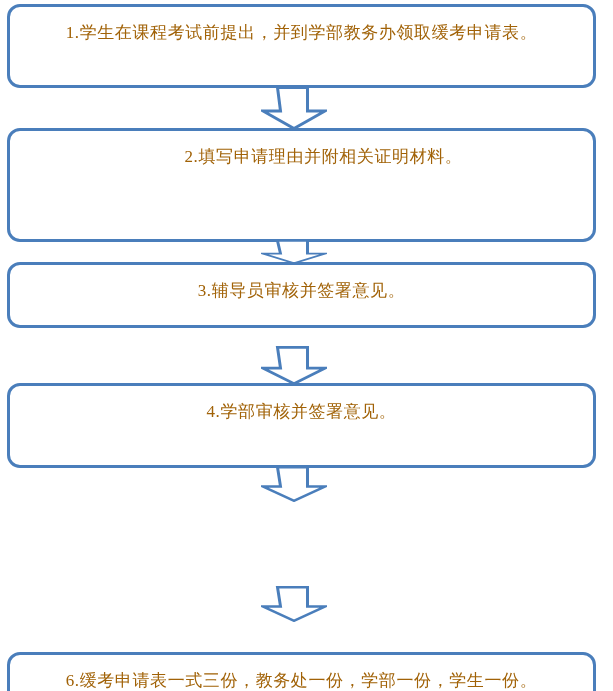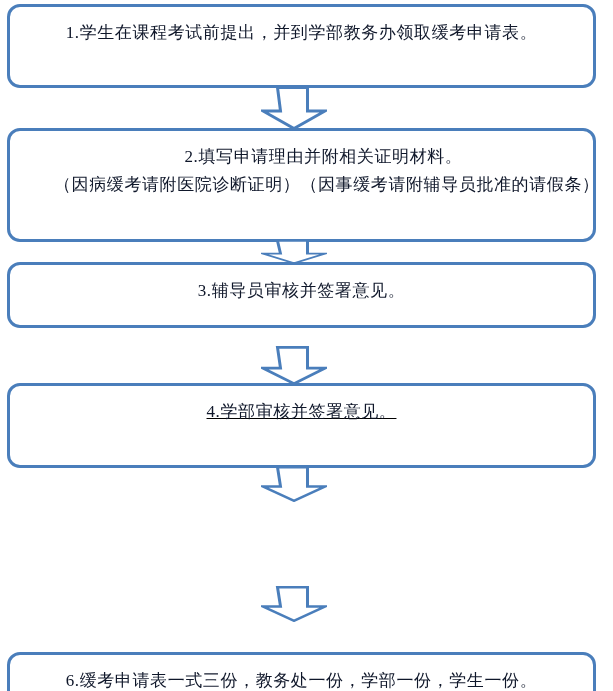--- a/index.html
+++ b/index.html
@@ -26,36 +26,36 @@
     left: 7px;
     width: 589px;
     box-sizing: border-box;
     border: 3px solid #4a7ebb;
     border-radius: 13px;
     background: #ffffff;
   }
   .node-text {
     display: block;
     text-align: center;
-    color: #0f172a;
+    color: #a16207;
     font-family: "Liberation Serif", "DejaVu Serif", serif;
     font-size: 17px;
     line-height: 28px;
     letter-spacing: 0.6px;
     white-space: nowrap;
   }
   .node-text.first-line {
     padding-top: 12px;
   }
 
   
   #node-1 { top: 4px;   height: 84px;  }
   #node-2 { top: 128px; height: 114px; padding-left: 44px; }
   #node-3 { top: 262px; height: 66px;  }
-  #node-4 { top: 383px; height: 85px; text-decoration: underline;  }
+  #node-4 { top: 383px; height: 85px;  }
   #node-5 { top: 500px; height: 88px;  }
   #node-6 { top: 620px; height: 68px; margin-top: 32px;  }
 
   
   .arrow {
     position: absolute;
     left: 261px;
     width: 66px;
   }
   .arrow svg { display: block; width: 66px; height: 100%; }
@@ -76,21 +76,20 @@
   </div>
 
   <div class="arrow" id="arrow-1">
     <svg viewBox="0 0 66 44" preserveAspectRatio="none">
       <polygon points="16.5,1.5 46.5,1.5 46.5,25 64,25 33,42.5 2,25 19.5,25" fill="#ffffff" stroke="#4a7ebb" stroke-width="3" stroke-linejoin="miter"></polygon>
     </svg>
   </div>
 
   <div class="node" id="node-2">
     <span class="node-text first-line">2.填写申请理由并附相关证明材料。</span>
-    <span class="node-text">（因病缓考请附医院诊断证明）（因事缓考请附辅导员批准的请假条）</span>
   </div>
 
   <div class="arrow" id="arrow-2">
     <svg viewBox="0 0 66 44" preserveAspectRatio="none">
       <polygon points="16.5,1.5 46.5,1.5 46.5,25 64,25 33,42.5 2,25 19.5,25" fill="#ffffff" stroke="#4a7ebb" stroke-width="3" stroke-linejoin="miter"></polygon>
     </svg>
   </div>
 
   <div class="node" id="node-3">
     <span class="node-text first-line">3.辅导员审核并签署意见。</span>

